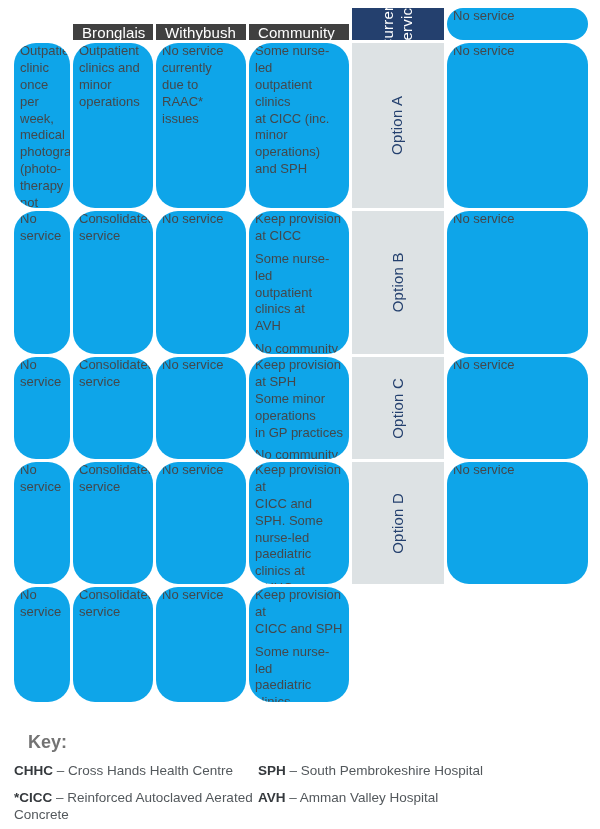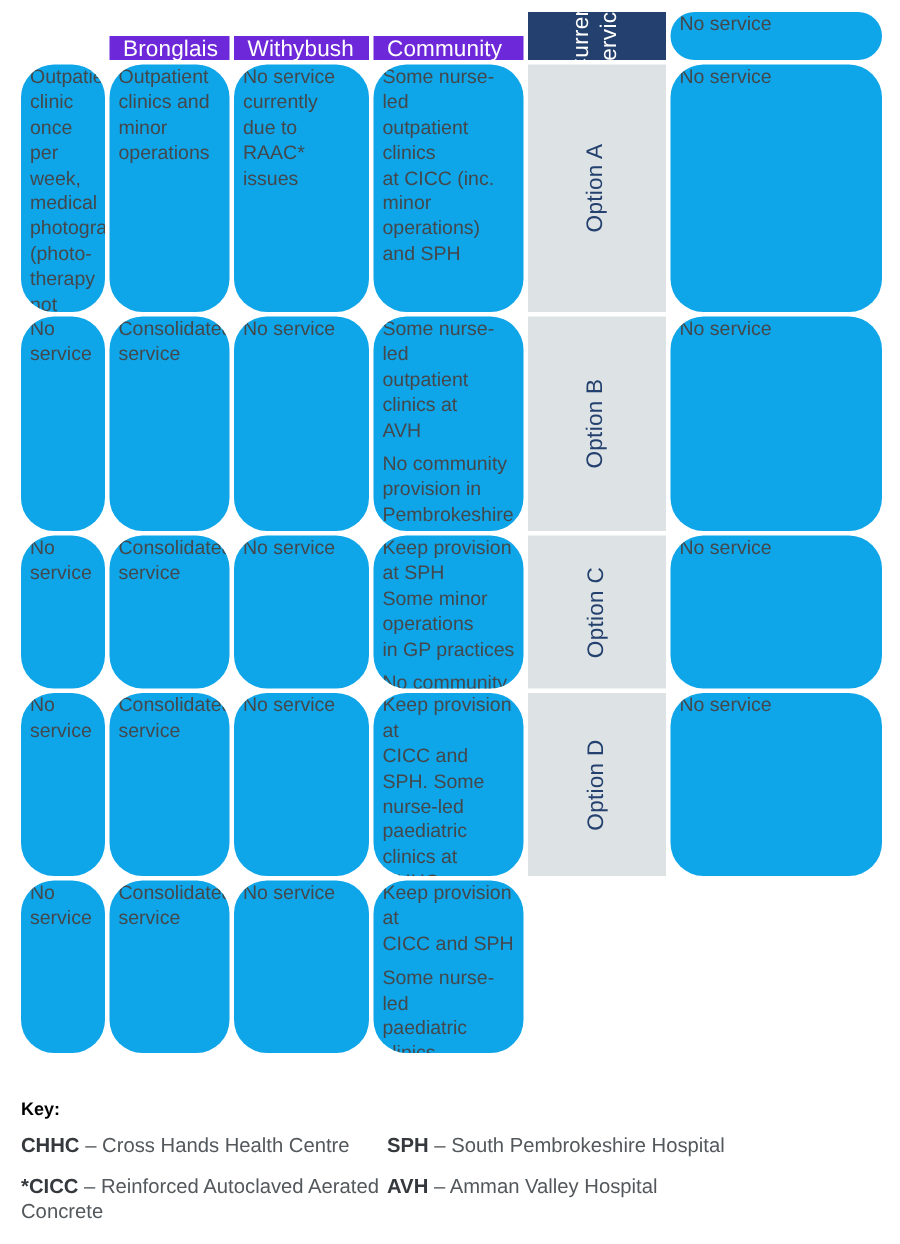--- a/index.html
+++ b/index.html
@@ -16,21 +16,21 @@
   .table-grid {
     display: grid;
     grid-template-columns: 56px 80px 90px 100px 92px 1fr;
     grid-template-rows: 32px 165px 143px 102px 122px 115px;
     gap: 3px;
     width: 574px;
   }
   .cell { overflow: hidden; }
   .corner { background: transparent; }
   .head {
-    background: #6d28d9;
+    background: #404040;
     color: #ffffff;
     font-size: 15px;
     display: flex; align-items: center;
     padding: 0 0 0 9px;
     white-space: nowrap;
     letter-spacing: .1px;
     margin-top: 16px;
   }
   .rlabel {
     display: flex; align-items: center; justify-content: center;
@@ -50,21 +50,21 @@
     font-size: 13px;
     line-height: 1.3;
     padding: 0 4px 5px 6px;
     border-radius: 22px;
   }
   .body p { white-space: pre-line; margin: 0 0 6px 0; }
   .body p:last-child { margin-bottom: 0; }
 
   
   .key { margin-top: 30px; font-size: 13.5px; }
-  .key-title { color: #000000; font-weight: bold; font-size: 12px; margin-bottom: 10px; }
+  .key-title { color: #737373; font-weight: bold; font-size: 18px; margin-bottom: 10px; margin-left: 14px; }
   .key-grid {
     display: grid;
     grid-template-columns: 244px auto;
     row-gap: 10px;
     align-items: start;
   }
   .key-entry { color: #53585c; line-height: 1.25; }
   .key-entry b { color: #35393d; }
 </style>
 </head>
@@ -123,20 +123,21 @@
         <p>No service</p>
       </div>
       <div class="cell body">
         <p>Consolidated
 service</p>
       </div>
       <div class="cell body">
         <p>No service</p>
       </div>
       <div class="cell body">
+        <p>Keep provision at CICC</p>
         <p>Some nurse-led
 outpatient clinics at
 AVH</p>
         <p>No community
 provision in
 Pembrokeshire</p>
       </div>
       <div class="cell rlabel light">
         <span class="vtext">Option B</span>
       </div>

